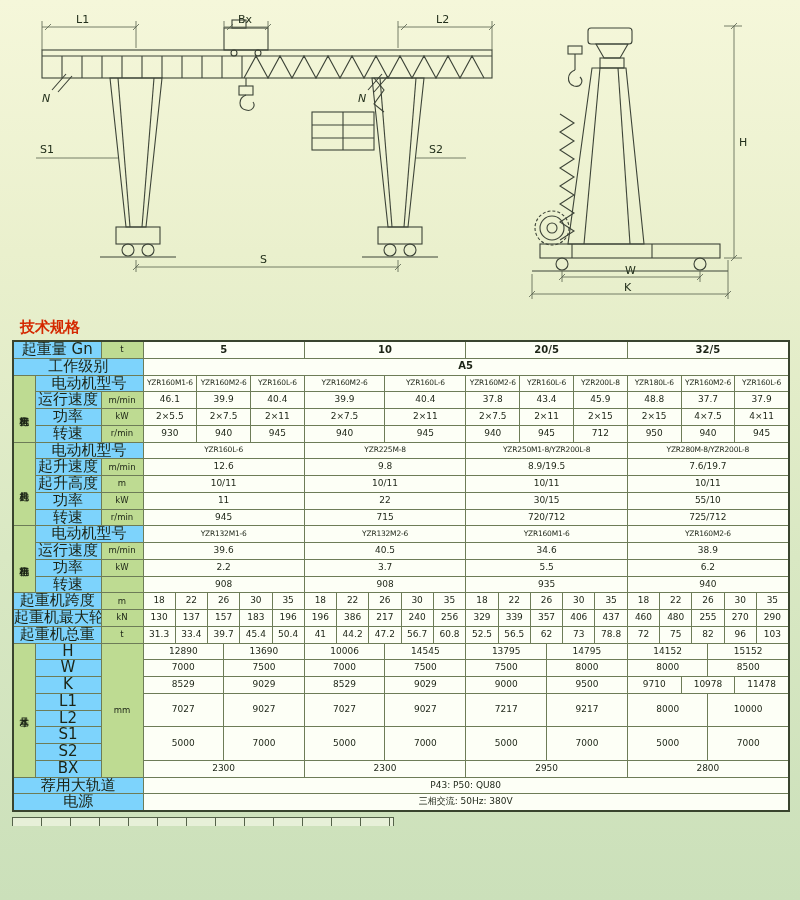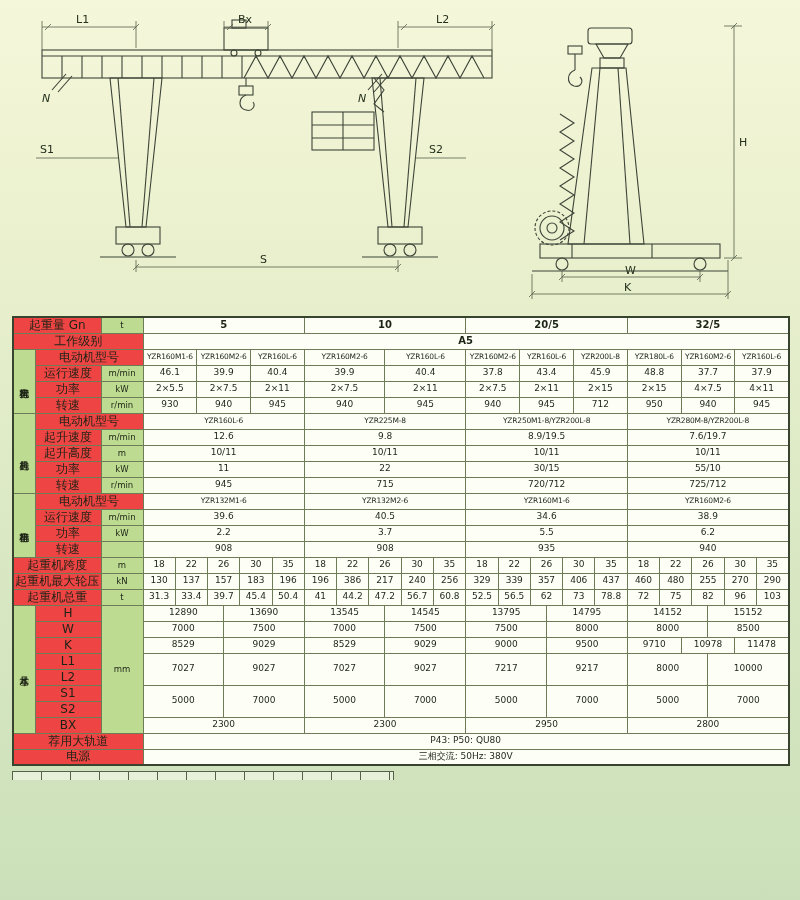--- a/index.html
+++ b/index.html
@@ -15,21 +15,21 @@
     letter-spacing: 1px; margin-top: 8px; white-space: nowrap;
   }
   .drawing { width: 776px; height: 304px; margin-top: 4px; }
   .section-title { color: #d42800; font-weight: bold; font-size: 15px; margin: 2px 0 3px 8px; }
   table.spec { border-collapse: collapse; table-layout: fixed; width: 776px; border: 2px solid #39442e; background: #fdfff6; }
   .spec td {
     border: 1px solid #6d7c57; text-align: center; vertical-align: middle; padding: 0;
     font-size: 9px; height: 16px; line-height: 1.05; overflow: hidden; white-space: nowrap;
     background: #fdfff6;
   }
-  .spec td.h { background: #ef4444; font-size: 12px; }
+  .spec td.h { background: #7dd3fc; font-size: 15px; }
   .spec td.u { background: #bedb92; font-size: 8.5px; }
   .spec td.g {
     background: #bedb92; writing-mode: vertical-rl; text-orientation: upright;
     font-size: 9.5px; line-height: 1.05; padding: 2px 0; white-space: normal;
   }
   .spec td.b { font-weight: bold; font-size: 10px; }
   .spec td.m { font-size: 7.5px; letter-spacing: -0.2px; }
   .cutoff {
     width: 382px; height: 9px; margin-top: 5px; border: 1px solid #55624a; border-bottom: none;
     background: repeating-linear-gradient(90deg, transparent 0 28px, #55624a 28px 29px), #e7f0d8;
@@ -146,20 +146,21 @@
         <text x="28" y="141">S1</text>
         <text x="417" y="141">S2</text>
         <text x="248" y="251">S</text>
         <text x="613" y="262">W</text>
         <text x="612" y="279">K</text>
         <text x="727" y="134">H</text>
       </g>
     </svg>
   </div>
 
+  <div class="section-title">技术规格</div>
 
   <table class="spec">
     <colgroup id="spec-colgroup">
         <col style="width: 22px;">
         <col style="width: 66px;">
         <col style="width: 42px;">
         <col style="width: 5.38333px;">
         <col style="width: 5.38333px;">
         <col style="width: 5.38333px;">
         <col style="width: 5.38333px;">
@@ -496,21 +497,21 @@
           <td colspan="6" class="d">82</td>
           <td colspan="6" class="d">96</td>
           <td colspan="6" class="d">103</td>
         </tr>
         <tr>
           <td rowspan="8" class="g">基本尺寸</td>
           <td class="h">H</td>
           <td rowspan="8" class="u">mm</td>
           <td colspan="15" class="d">12890</td>
           <td colspan="15" class="d">13690</td>
-          <td colspan="15" class="d">13545</td>
+          <td colspan="15" class="d">10006</td>
           <td colspan="15" class="d">14545</td>
           <td colspan="15" class="d">13795</td>
           <td colspan="15" class="d">14795</td>
           <td colspan="15" class="d">14152</td>
           <td colspan="15" class="d">15152</td>
         </tr>
         <tr>
           <td class="h">W</td>
           <td colspan="15" class="d">7000</td>
           <td colspan="15" class="d">7500</td>

